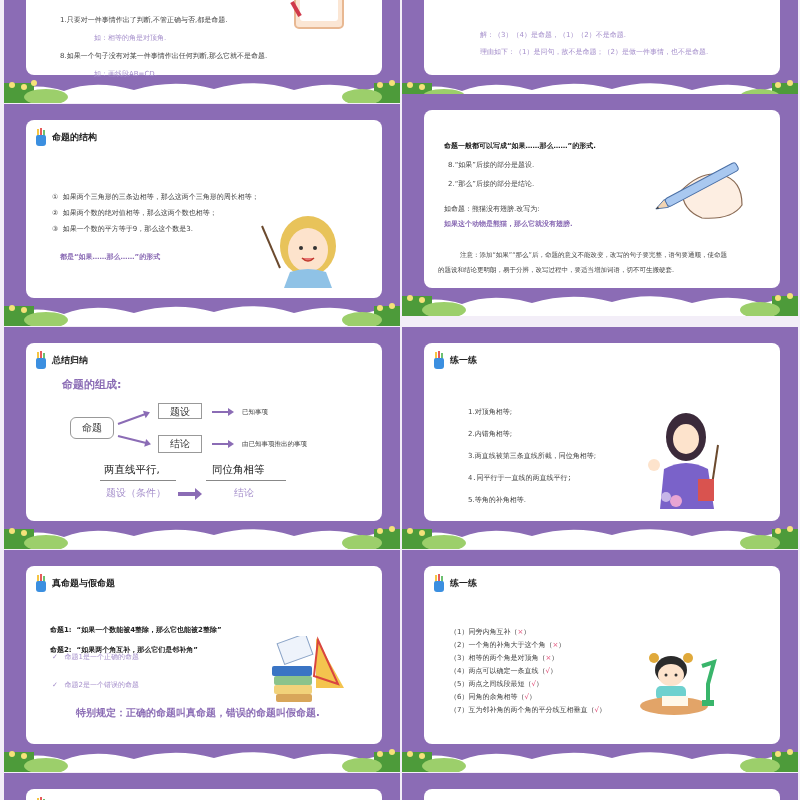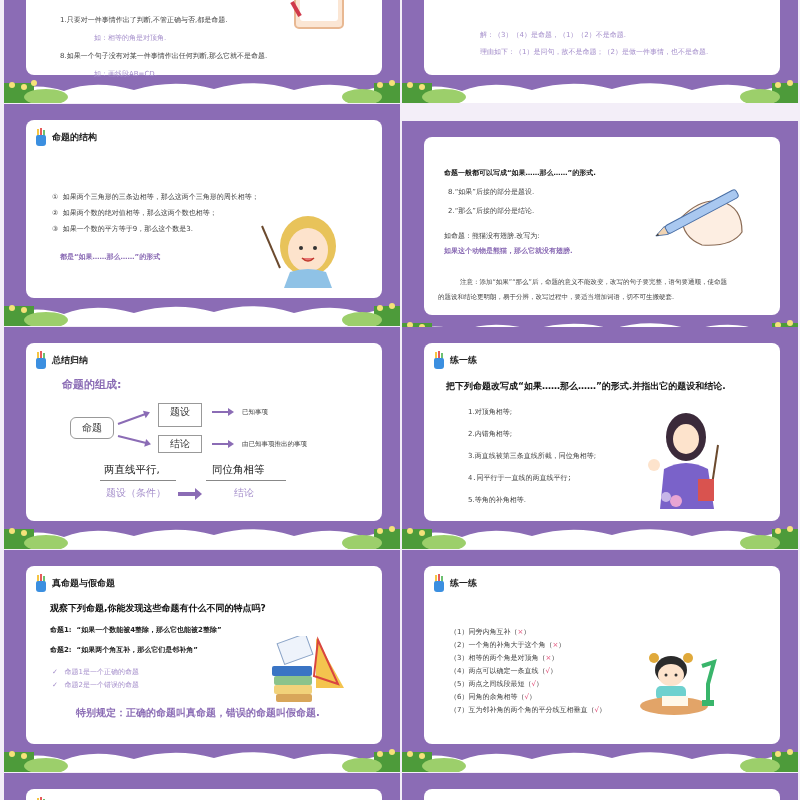--- a/index.html
+++ b/index.html
@@ -111,21 +111,21 @@
         <ellipse cx="42" cy="24" rx="22" ry="8" fill="#9ccf6b"></ellipse>
       <circle cx="8" cy="12" r="3" fill="#f5e27a"></circle>
         <circle cx="20" cy="14" r="3" fill="#f5e27a"></circle>
       <rect x="370" y="10" width="26" height="20" fill="#4d9b3a"></rect>
         <ellipse cx="358" cy="24" rx="20" ry="8" fill="#9ccf6b"></ellipse>
       <circle cx="376" cy="12" r="3" fill="#f5e27a"></circle>
         <circle cx="388" cy="10" r="3" fill="#f5e27a"></circle>
     </svg>
   </div>
 
-  <div class="slide" style="left:402px;top:244px;padding-left:32px;">
+  <div class="slide" style="left:402px;top:217px;padding-left:32px;">
     <div class="card">
       <div class="t s" style="left:20px;top:31px;font-weight:bold;color:#222;">命题一般都可以写成“如果……那么……”的形式.</div>
       <div class="t s" style="left:24px;top:50px;">8.“如果”后接的部分是题设.</div>
       <div class="t s" style="left:24px;top:69px;">2.“那么”后接的部分是结论.</div>
       <div class="t s" style="left:20px;top:94px;">如命题：熊猫没有翅膀.改写为:</div>
       <div class="t s pb" style="left:20px;top:109px;">如果这个动物是熊猫，那么它就没有翅膀.</div>
       <div class="t" style="left:14px;top:141px;font-size:6.5px;color:#444;margin-left:22px;">注意：添加“如果”“那么”后，命题的意义不能改变，改写的句子要完整，语句要通顺，使命题</div>
       <div class="t" style="left:14px;top:156px;font-size:6.5px;color:#444;">的题设和结论更明朗，易于分辨，改写过程中，要适当增加词语，切不可生搬硬套.</div>
       <svg class="illus" style="left:218px;top:40px;" width="110" height="70" viewBox="0 0 110 70">
         <path d="M40 40 Q60 20 80 25 Q100 30 100 55 Q90 70 60 68 Q40 60 40 40 Z" fill="#fdeee2" stroke="#8a6b55" stroke-width="1.2"></path>
@@ -157,21 +157,21 @@
             <i class="p2"></i>
             <i class="p3"></i>
             <i class="cup"></i>
           </span>
         <span class="title">总结归纳</span>
       </div>
       <div class="t pb" style="left:36px;top:34px;font-size:11px;">命题的组成:</div>
       <div class="box" style="left:44px;top:74px;width:44px;height:22px;line-height:20px;border-radius:6px;">命题</div>
       <div class="arrow" style="left:92px;top:80px;width:30px;transform:rotate(-20deg);"></div>
       <div class="arrow" style="left:92px;top:92px;width:30px;transform:rotate(14deg);"></div>
-      <div class="box" style="left:132px;top:60px;width:44px;height:24px;line-height:16px;">题设</div>
+      <div class="box" style="left:132px;top:60px;width:44px;height:16px;line-height:16px;">题设</div>
       <div class="box" style="left:132px;top:92px;width:44px;height:18px;line-height:16px;">结论</div>
       <div class="arrow" style="left:186px;top:68px;width:18px;"></div>
       <div class="arrow" style="left:186px;top:100px;width:18px;"></div>
       <div class="t" style="left:216px;top:65px;font-size:6.5px;color:#444;">已知事项</div>
       <div class="t" style="left:216px;top:97px;font-size:6.5px;color:#444;">由已知事项推出的事项</div>
       <div class="t" style="left:78px;top:120px;font-size:10.5px;color:#222;">两直线平行,</div>
       <div class="uline" style="left:74px;top:137px;width:76px;"></div>
       <div class="t" style="left:186px;top:120px;font-size:10.5px;color:#222;">同位角相等</div>
       <div class="uline" style="left:180px;top:137px;width:80px;"></div>
       <div class="t lp" style="left:80px;top:143px;font-size:10px;">题设（条件）</div>
@@ -197,21 +197,20 @@
     <div class="card">
       <div class="hdr">
         <span class="pencup">
             <i class="p1"></i>
             <i class="p2"></i>
             <i class="p3"></i>
             <i class="cup"></i>
           </span>
         <span class="title">练一练</span>
       </div>
-      <div class="t q" style="left:22px;top:37px;font-size:9px;">把下列命题改写成“如果……那么……”的形式.并指出它的题设和结论.</div>
       <div class="t s" style="left:44px;top:64px;">1.对顶角相等;</div>
       <div class="t s" style="left:44px;top:86px;">2.内错角相等;</div>
       <div class="t s" style="left:44px;top:108px;">3.两直线被第三条直线所截，同位角相等;</div>
       <div class="t s" style="left:44px;top:130px;font-family:Liberation Mono, monospace;">4.同平行于一直线的两直线平行;</div>
       <div class="t s" style="left:44px;top:152px;">5.等角的补角相等.</div>
       <svg class="illus" style="left:214px;top:66px;" width="100" height="100" viewBox="0 0 100 100">
         <ellipse cx="48" cy="28" rx="20" ry="24" fill="#3b2a3a"></ellipse>
         <ellipse cx="48" cy="30" rx="13" ry="15" fill="#fde3cc"></ellipse>
         <path d="M22 100 L26 60 Q48 48 70 60 L76 100 Z" fill="#7a62c9"></path>
         <circle cx="16" cy="56" r="6" fill="#fde3cc"></circle>
@@ -238,24 +237,23 @@
     <div class="card">
       <div class="hdr">
         <span class="pencup">
             <i class="p1"></i>
             <i class="p2"></i>
             <i class="p3"></i>
             <i class="cup"></i>
           </span>
         <span class="title">真命题与假命题</span>
       </div>
-      <div class="t q" style="left:24px;top:36px;font-size:9px;">观察下列命题,你能发现这些命题有什么不同的特点吗?</div>
       <div class="t" style="left:24px;top:59px;font-size:7px;font-weight:bold;color:#222;"><span>命题1:</span>&nbsp;&nbsp;<span>“如果一个数能被4整除，那么它也能被2整除”</span></div>
       <div class="t" style="left:24px;top:79px;font-size:7px;font-weight:bold;color:#222;"><span>命题2:</span>&nbsp;&nbsp;<span>“如果两个角互补，那么它们是邻补角”</span></div>
-      <div class="t s lp" style="left:26px;top:101px;"><span>✓</span>&nbsp;&nbsp;&nbsp;<span>命题1是一个正确的命题</span></div>
+      <div class="t s lp" style="left:26px;top:86px;"><span>✓</span>&nbsp;&nbsp;&nbsp;<span>命题1是一个正确的命题</span></div>
       <div class="t s lp" style="left:26px;top:114px;"><span>✓</span>&nbsp;&nbsp;&nbsp;<span>命题2是一个错误的命题</span></div>
       <div class="t pb" style="left:50px;top:140px;font-size:10px;">特别规定：正确的命题叫真命题，错误的命题叫假命题.</div>
       <svg class="illus" style="left:244px;top:70px;" width="80" height="70" viewBox="0 0 80 70">
         <rect x="10" y="2" width="30" height="22" fill="#eef3fb" stroke="#8aa3c7" transform="rotate(-20 25 13)"></rect>
         <polygon points="46,2 74,52 46,52" fill="#f4c44e"></polygon>
         <polygon points="48,4 68,48 44,40" fill="none" stroke="#d9453f" stroke-width="2"></polygon>
         <rect x="2" y="30" width="40" height="10" fill="#3a74c4" rx="2"></rect>
         <rect x="4" y="40" width="38" height="9" fill="#8bc38b" rx="2"></rect>
         <rect x="4" y="49" width="38" height="9" fill="#f1d27a" rx="2"></rect>
         <rect x="6" y="58" width="36" height="8" fill="#d8a65a" rx="2"></rect>

